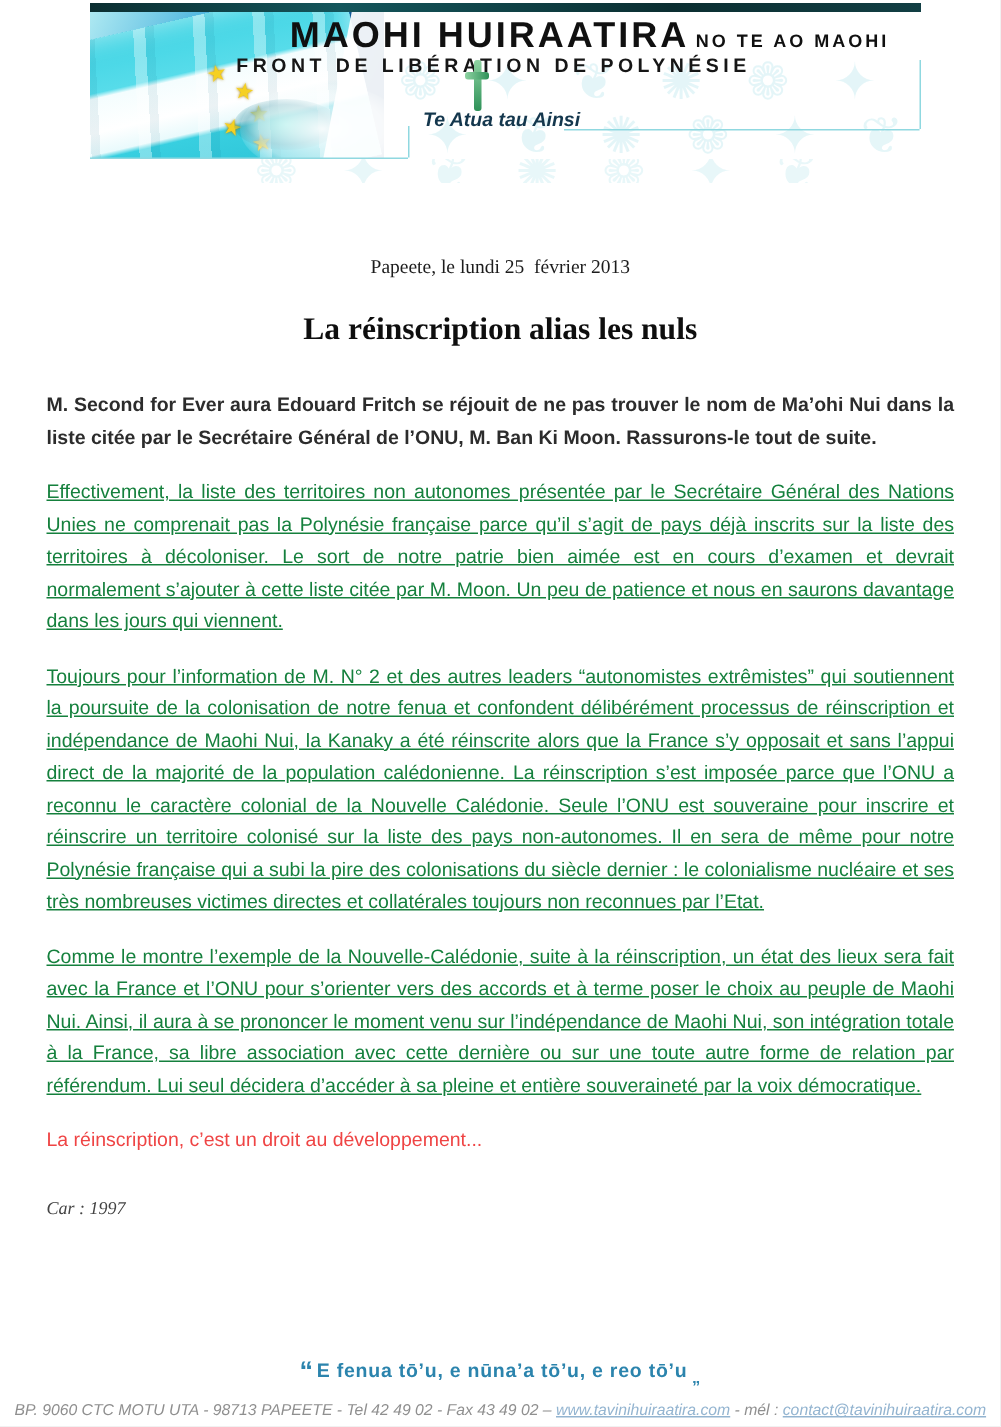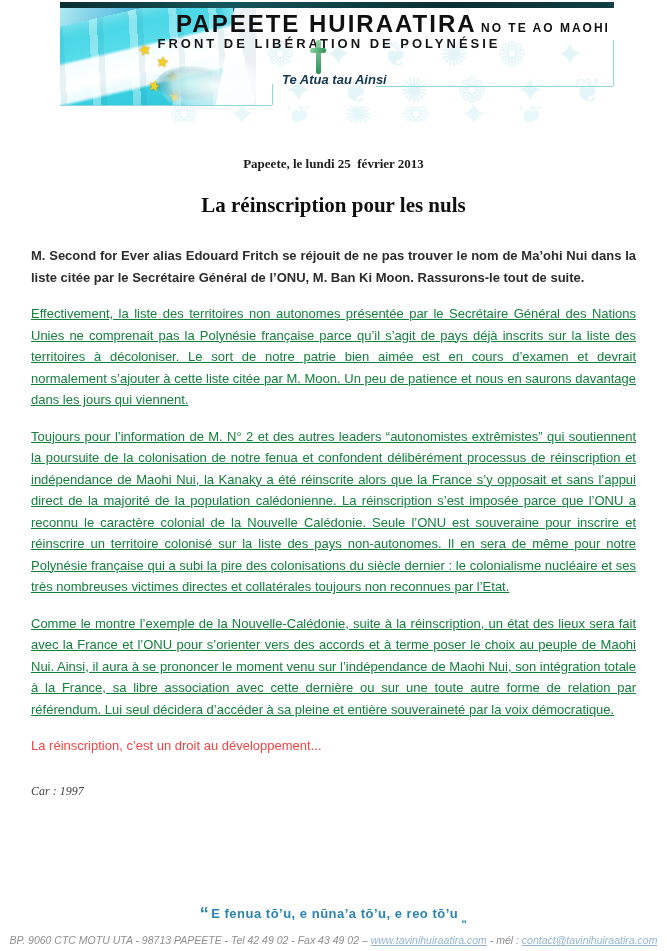--- a/index.html
+++ b/index.html
@@ -44,21 +44,21 @@
   .cross .h{position:absolute;left:0;top:8px;width:16px;height:5px;border-radius:2px;
     background:linear-gradient(90deg,#8ed3a2,#2e9158);}
   .motto{position:absolute;left:222px;top:70px;font-size:13px;font-weight:bold;font-style:italic;color:#14374d;white-space:nowrap;}
   .line-h{position:absolute;background:#8fd8e0;height:1px;}
   .line-v{position:absolute;background:#8fd8e0;width:1px;}
   .pattern-strip{position:absolute;left:170px;top:106px;width:390px;height:16px;overflow:hidden;}
 
   
   .content{position:absolute;left:31px;right:31px;top:140px;}
   .dateline{text-align:center;font-family:"Liberation Serif",serif;font-size:13px;color:#1c1c1c;
-    white-space:pre-wrap;margin:16px 0 0 0;font-weight:bold;}
+    white-space:pre-wrap;margin:30px 0 0 0;}
   .doc-title{text-align:center;font-family:"Liberation Serif",serif;font-weight:bold;font-size:21px;
     color:#0e0e0e;margin:21px 0 0 0;}
   p.lead{margin:27px 0 0 0;font-weight:bold;color:#2c2c2c;font-size:13px;line-height:21.5px;text-align:justify;}
   p.body-par{margin:15px 0 0 0;color:#15803d;font-size:13px;line-height:21.5px;text-align:justify;text-decoration:underline;}
   p.closing{margin:15px 0 0 0;color:#ef4444;font-size:13px;line-height:21.5px;}
   .reference{margin:27px 0 0 0;font-family:"Liberation Serif",serif;font-style:italic;font-size:12px;color:#444;}
 
   
   .footer-quote{position:absolute;left:0;right:0;bottom:26px;text-align:center;
     color:#2b84ad;font-weight:bold;font-size:13px;letter-spacing:.5px;}
@@ -89,21 +89,21 @@
       <div class="cloud"></div>
       <div class="photo-fade"></div>
     </div>
 
     <div class="banner-right">
       <div class="tapa" style="left:10px;top:26px;">❁ ✦ ❦ ✺ ❁ ✦ ❦ ✺ ❁</div>
       <div class="tapa" style="left:-30px;top:62px;">❁ ✦ ❦ ✺ ❁ ✦ ❦ ✺ ❁</div>
     </div>
 
     <div class="org-line1">
-      <span class="org-name">PAPEETE HUIRAATIRA</span>
+      <span class="org-name">MAOHI HUIRAATIRA</span>
       <span class="org-suffix"> <span>NO TE AO MAOHI</span></span>
     </div>
     <div class="org-line2">FRONT DE LIBÉRATION DE POLYNÉSIE</div>
 
     <div class="cross">
       <div class="v"></div>
         <div class="h"></div>
     </div>
     <div class="motto">Te Atua tau Ainsi</div>
 
@@ -113,23 +113,23 @@
 
   <div class="line-h" style="left:60px;top:105px;width:212px;"></div>
   <div class="line-v" style="left:272px;top:84px;height:21px;"></div>
 
   <div class="pattern-strip">
     <div class="tapa" style="left:0;top:-12px;opacity:.12;">❁ ✦ ❦ ✺ ❁ ✦ ❦ ✺ ❁</div>
   </div>
 
   <div class="content">
     <div class="dateline">Papeete, le lundi 25  février 2013</div>
-    <h1 class="doc-title">La réinscription pour les nuls</h1>
+    <h1 class="doc-title">La réinscription alias les nuls</h1>
 
-    <p class="lead">M. Second for Ever alias Edouard Fritch se réjouit de ne pas trouver le nom de Ma’ohi Nui dans la liste citée par le Secrétaire Général de l’ONU, M. Ban Ki Moon. Rassurons-le tout de suite.</p>
+    <p class="lead">M. Second for Ever aura Edouard Fritch se réjouit de ne pas trouver le nom de Ma’ohi Nui dans la liste citée par le Secrétaire Général de l’ONU, M. Ban Ki Moon. Rassurons-le tout de suite.</p>
     <p class="body-par">Effectivement, la liste des territoires non autonomes présentée par le Secrétaire Général des Nations Unies ne comprenait pas la Polynésie française parce qu’il s’agit de pays déjà inscrits sur la liste des territoires à décoloniser. Le sort de notre patrie bien aimée est en cours d’examen et devrait normalement s’ajouter à cette liste citée par M. Moon. Un peu de patience et nous en saurons davantage dans les jours qui viennent.</p>
     <p class="body-par">Toujours pour l’information de M. N° 2 et des autres leaders “autonomistes extrêmistes” qui soutiennent la poursuite de la colonisation de notre fenua et confondent délibérément processus de réinscription et indépendance de Maohi Nui, la Kanaky a été réinscrite alors que la France s’y opposait et sans l’appui direct de la majorité de la population calédonienne. La réinscription s’est imposée parce que l’ONU a reconnu le caractère colonial de la Nouvelle Calédonie. Seule l’ONU est souveraine pour inscrire et réinscrire un territoire colonisé sur la liste des pays non-autonomes. Il en sera de même pour notre Polynésie française qui a subi la pire des colonisations du siècle dernier : le colonialisme nucléaire et ses très nombreuses victimes directes et collatérales toujours non reconnues par l’Etat.</p>
     <p class="body-par">Comme le montre l’exemple de la Nouvelle-Calédonie, suite à la réinscription, un état des lieux sera fait avec la France et l’ONU pour s’orienter vers des accords et à terme poser le choix au peuple de Maohi Nui. Ainsi, il aura à se prononcer le moment venu sur l’indépendance de Maohi Nui, son intégration totale à la France, sa libre association avec cette dernière ou sur une toute autre forme de relation par référendum. Lui seul décidera d’accéder à sa pleine et entière souveraineté par la voix démocratique.</p>
     <p class="closing">La réinscription, c’est un droit au développement...</p>
 
     <div class="reference">Car : 1997</div>
   </div>
 
   <div class="footer-quote">
     <span class="q-open">“</span><span>E fenua tō’u, e nūna’a tō’u, e reo tō’u</span><span class="q-close">„</span>

